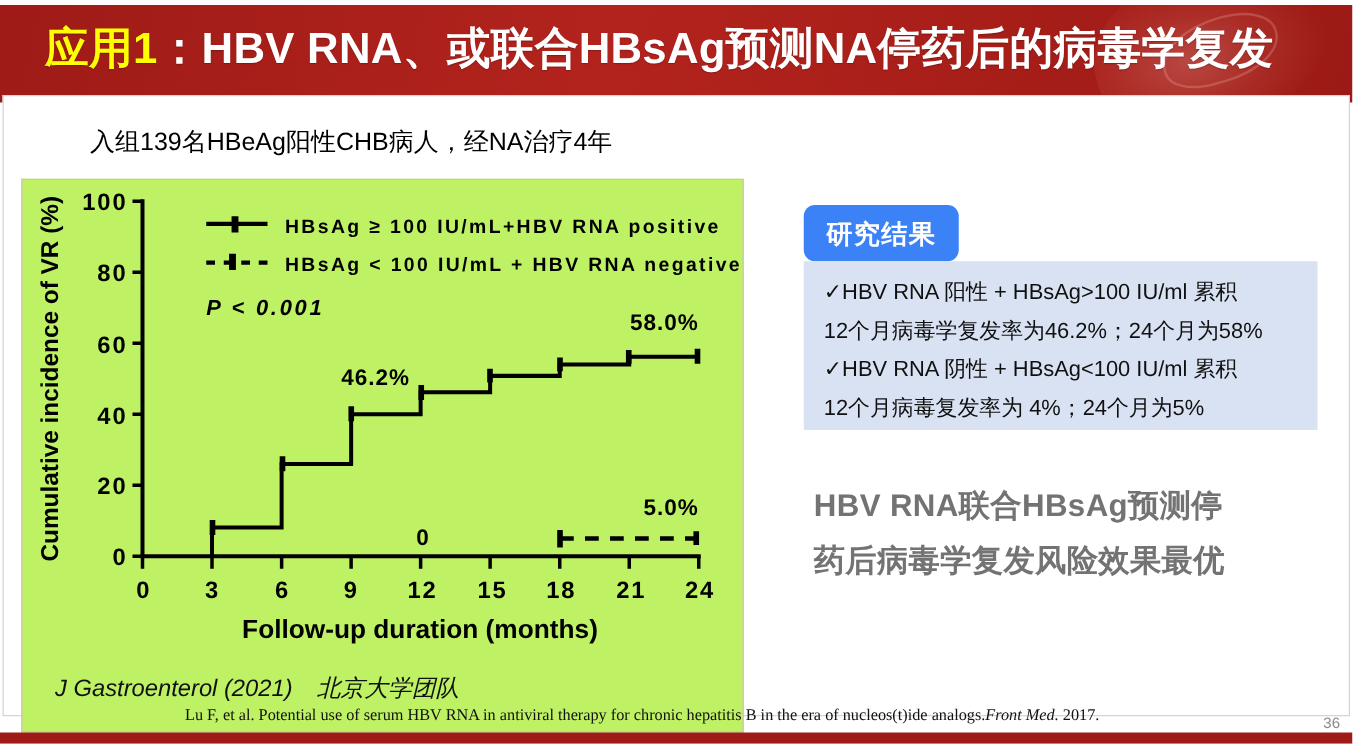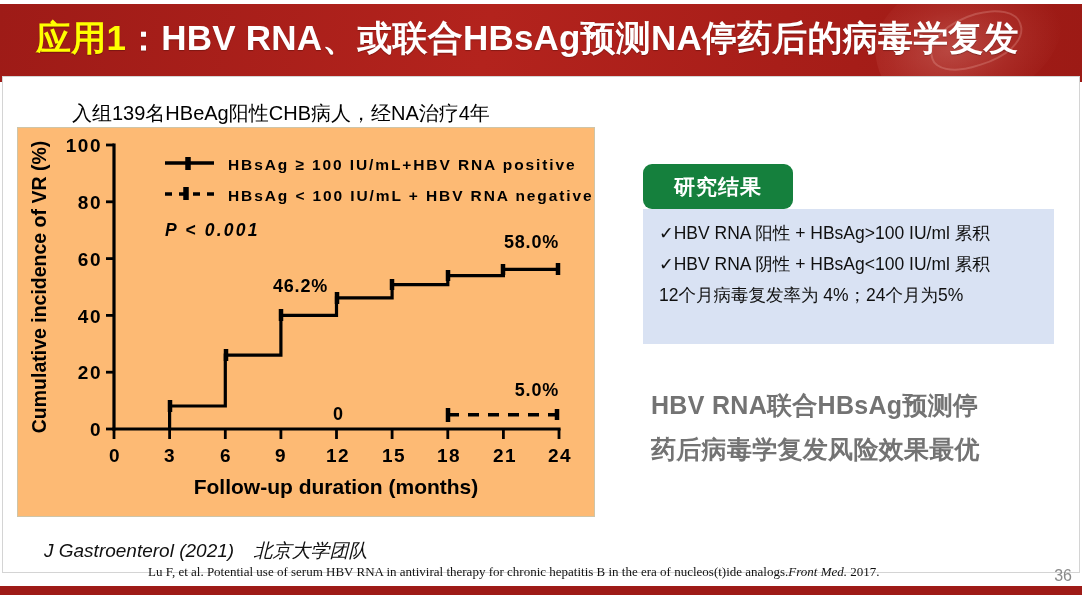--- a/index.html
+++ b/index.html
@@ -43,40 +43,40 @@
   #body-frame {
     position: absolute; left: 2px; top: 76px; width: 1078px; height: 497px;
     border: 1px solid #d4d4d4; background: #ffffff;
   }
   #bottom-bar {
     position: absolute; left: 0; bottom: 0; width: 1082px; height: 9px;
     background: #9e1b17;
   }
   #page-number {
     position: absolute; right: 10px; bottom: 10px;
-    font-size: 16px; color: #8a8a8a;
+    font-size: 12px; color: #8a8a8a;
   }
 
   
   #subtitle {
     position: absolute; left: 72px; top: 100px;
     font-size: 20px; color: #000; white-space: nowrap;
   }
 
   
   #chart-box {
-    position: absolute; left: 17px; top: 127px; width: 578px; height: 390px;
-    border: 1px solid #cfc5a8; background: #fdba74;
+    position: absolute; left: 17px; top: 143px; width: 578px; height: 443px;
+    border: 1px solid #cfc5a8; background: #bef264;
   }
   #chart-svg { display: block; }
 
   
   #results-badge {
-    position: absolute; left: 643px; top: 164px; width: 150px; height: 45px;
-    background: #15803d; border-radius: 9px;
+    position: absolute; left: 643px; top: 164px; width: 124px; height: 45px;
+    background: #3b82f6; border-radius: 9px;
     display: flex; align-items: center; justify-content: center;
   }
   #results-badge span {
     font-size: 21px; font-weight: 700; color: #ffffff; letter-spacing: 1px;
   }
   #results-box {
     position: absolute; left: 643px; top: 209px; width: 411px; height: 135px;
     background: #d9e2f3;
     padding: 9px 28px 6px 16px;
   }
@@ -240,20 +240,21 @@
       </g>
     </svg>
   </div>
 
   <div id="results-badge">
     <span>研究结果</span>
   </div>
 
   <div id="results-box">
     <div class="line">✓HBV RNA 阳性 + HBsAg&gt;100 IU/ml 累积</div>
+    <div class="line">12个月病毒学复发率为46.2%；24个月为58%</div>
     <div class="line">✓HBV RNA 阴性 + HBsAg&lt;100 IU/ml 累积</div>
     <div class="line">12个月病毒复发率为 4%；24个月为5%</div>
   </div>
 
   <div id="conclusion">
     <div>HBV RNA联合HBsAg预测停</div>
     <div>药后病毒学复发风险效果最优</div>
   </div>
 
   <div id="cite-main">

